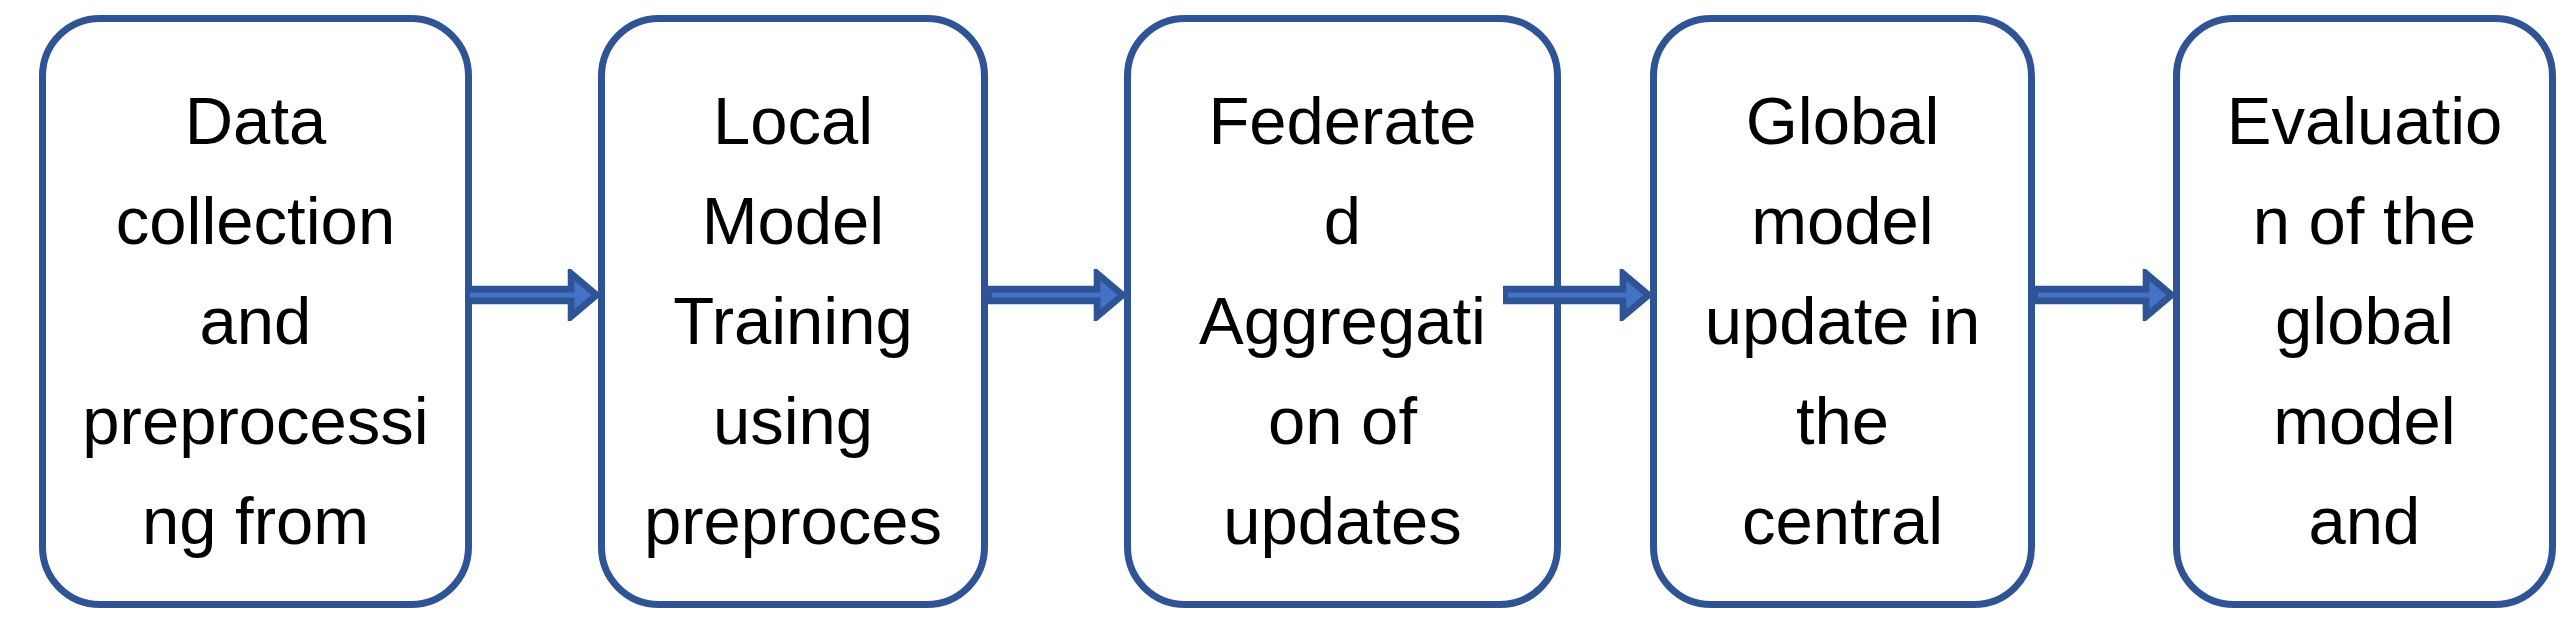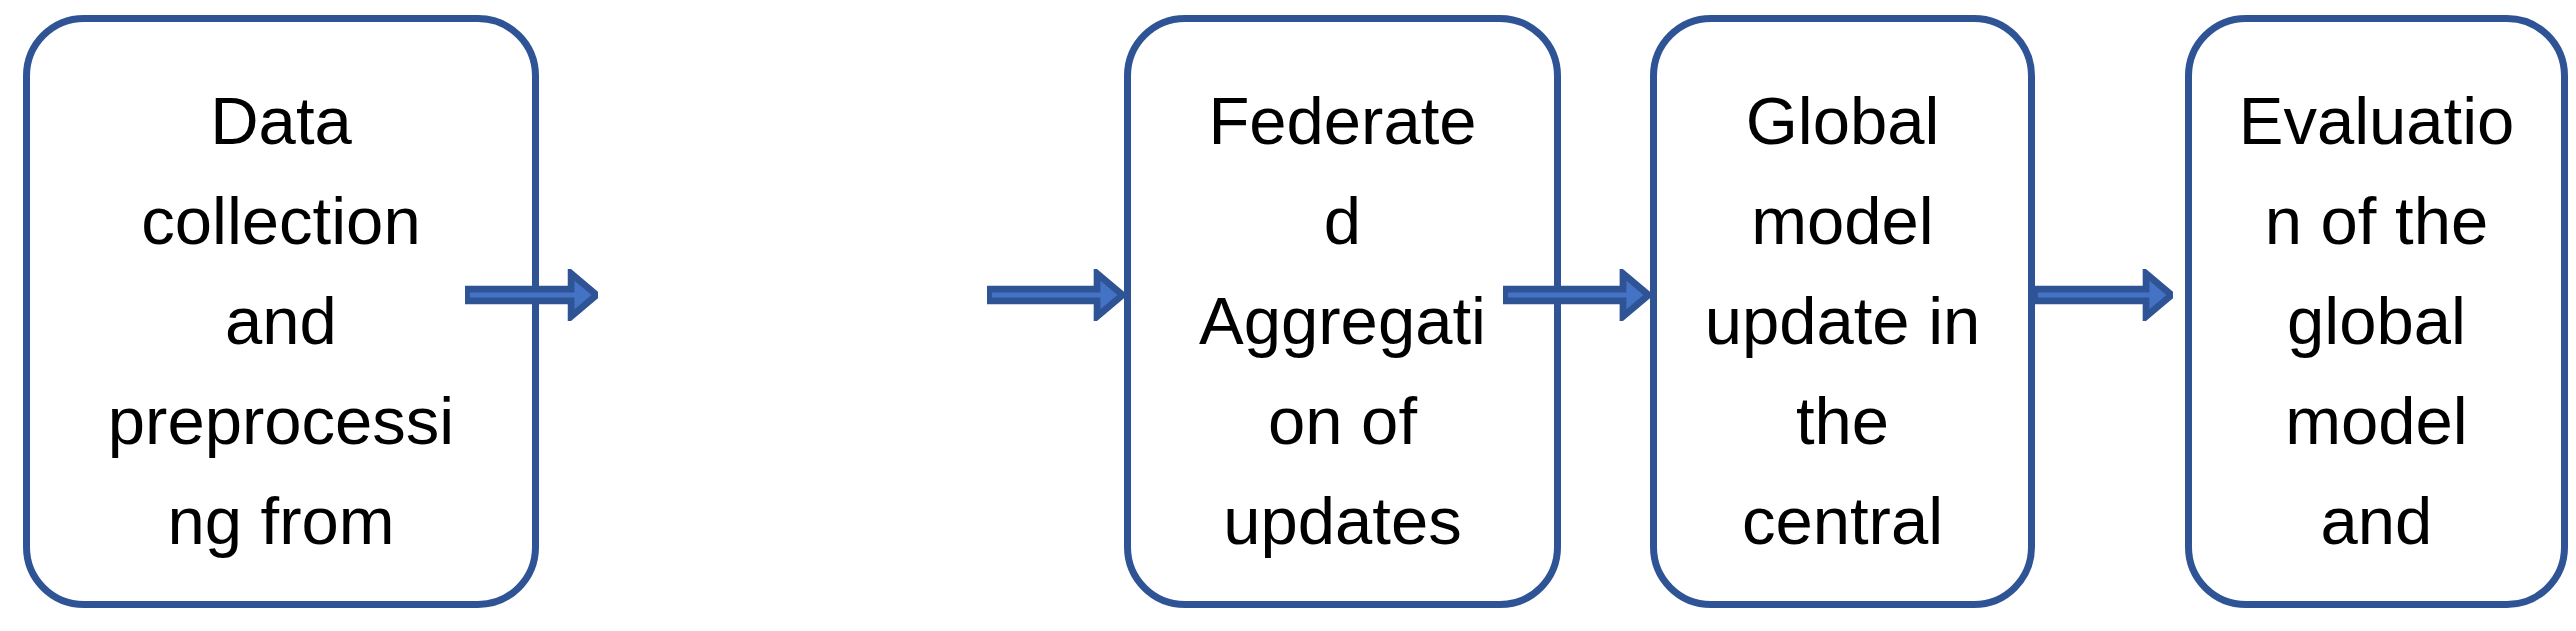--- a/index.html
+++ b/index.html
@@ -29,25 +29,25 @@
     width: 100%;
     height: 100%;
     padding-top: 49px;
     font-size: 67px;
     line-height: 100px;
     color: #000000;
     text-align: center;
     white-space: pre-line;
     overflow: hidden;
   }
-  .box1 { left: 23px;   width: 516px; }
+  .box1 { left: 39px;   width: 433px; }
   .box2 { left: 598px;  width: 390px; }
   .box3 { left: 1124px; width: 437px; }
   .box4 { left: 1650px; width: 385px; }
-  .box5 { left: 2173px; width: 383px; margin-left: 12px; }
+  .box5 { left: 2173px; width: 383px; }
   .flow-arrow {
     position: absolute;
     top: 269px;
     height: 52px;
     display: block;
   }
   .flow-arrow polygon {
     fill: #4472C4;
     stroke: #2F5496;
     stroke-width: 9;
@@ -68,20 +68,27 @@
 collection
 and
 preprocessi
 ng from</div>
   </div>
 
   <svg class="flow-arrow arrow1" viewBox="0 0 178 70" xmlns="http://www.w3.org/2000/svg" preserveAspectRatio="none">
     <polygon points="2,27 142,27 142,6 176,35 142,64 142,43 2,43"></polygon>
   </svg>
 
+  <div class="flow-box box2">
+    <div class="box-text">Local
+Model
+Training
+using
+preproces</div>
+  </div>
 
   <svg class="flow-arrow arrow2" viewBox="0 0 183 70" xmlns="http://www.w3.org/2000/svg" preserveAspectRatio="none">
     <polygon points="2,27 147,27 147,6 181,35 147,64 147,43 2,43"></polygon>
   </svg>
 
   <div class="flow-box box3">
     <div class="box-text">Federate
 d
 Aggregati
 on of

